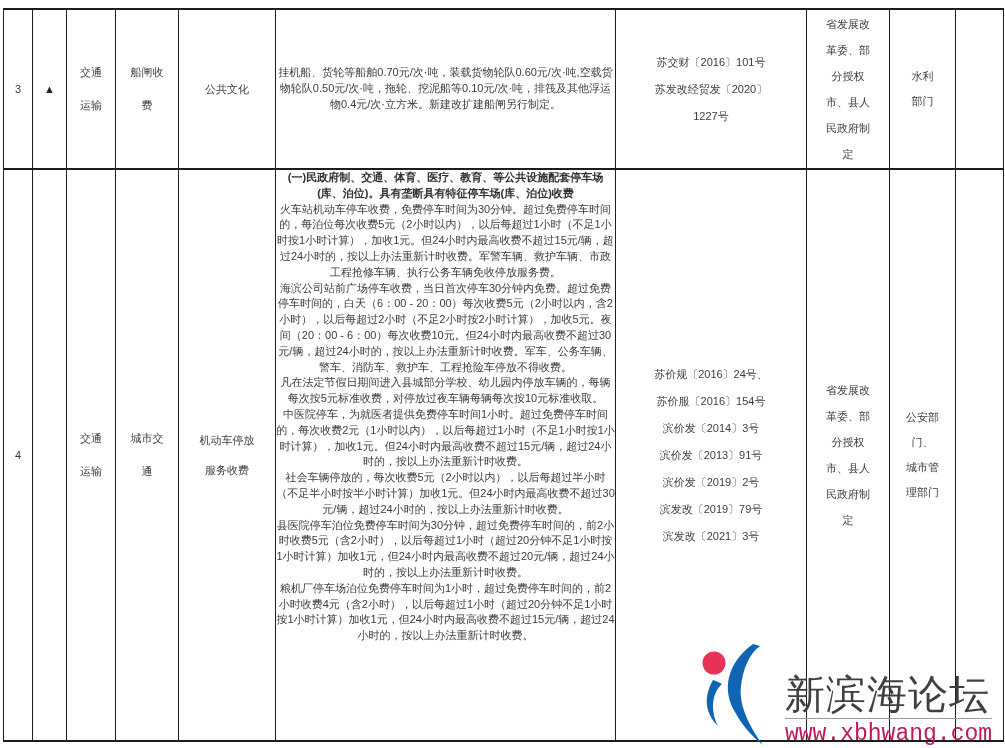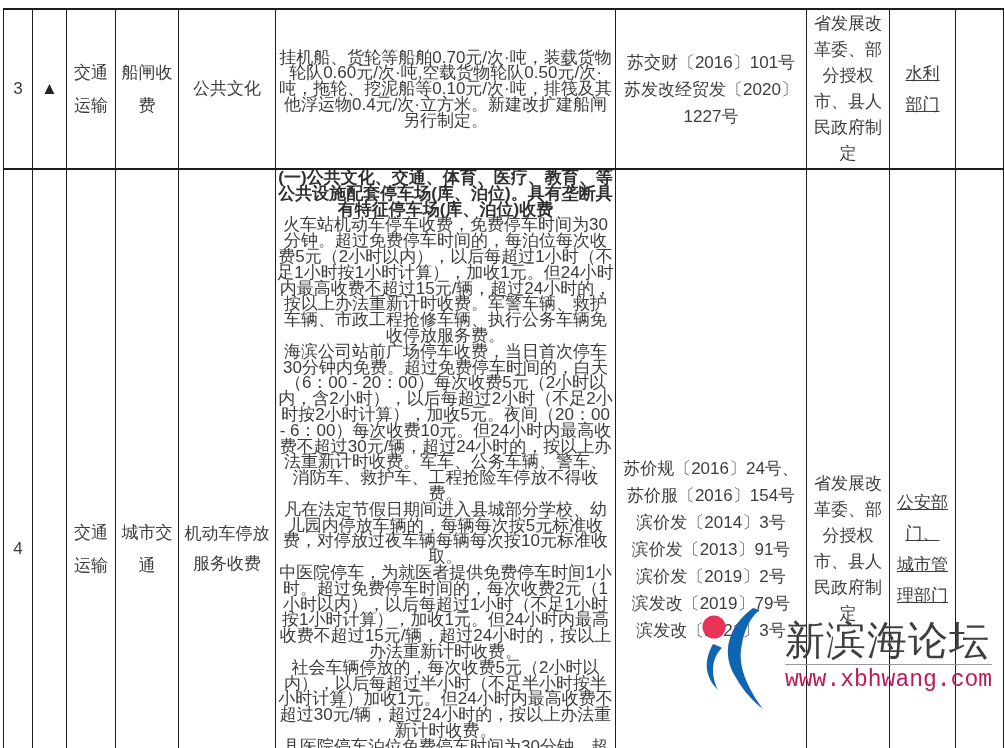--- a/index.html
+++ b/index.html
@@ -8,45 +8,45 @@
     font-family:"Liberation Sans","DejaVu Sans",sans-serif;color:#3d3d3d;
   }
   table.fee{
     position:absolute;left:3px;top:8px;width:1000px;
     border-collapse:collapse;table-layout:fixed;
   }
   table.fee td{
     border:1px solid #1d1d1d;
     text-align:center;vertical-align:middle;
     padding:0;overflow:hidden;
-    font-size:17px;
+    font-size:11px;
   }
   table.fee tr{border-top:2px solid #1d1d1d;border-bottom:2px solid #1d1d1d;}
   tr.r3{height:160px;}
   tr.r4{height:572px;}
   .pre{white-space:pre-line;}
   .num{font-size:14px;}
   .flag{font-size:12px;color:#222;}
   .cat{line-height:33px;}
   .item{line-height:30px;}
   .docs{line-height:27px;}
   .auth{line-height:26px;}
-  .dept{line-height:31px;text-decoration:underline;}
+  .dept{line-height:25px;}
   td.desc{
     text-align:left;padding:2px 4px;
     font-size:12px;line-height:15.8px;color:#3b3b3b;margin-left:47px;
   }
   td.desc.mid{vertical-align:middle;}
   td.desc.top{vertical-align:top;}
   .desc-heading{font-weight:bold;color:#2f2f2f;}
   .desc-body{white-space:pre-line;}
   
   .watermark{
-    position:absolute;left:683px;top:607px;width:320px;height:106px;
-    display:flex;align-items:flex-start;pointer-events:none;
+    position:absolute;left:683px;top:641px;width:320px;height:106px;
+    display:flex;align-items:flex-end;pointer-events:none;
   }
   .wm-icon{flex:0 0 auto;}
   .wm-text{margin-left:2px;margin-top:12px;}
   .wm-title{
     font-size:40px;color:#3f3f3f;letter-spacing:1px;line-height:1.05;
     padding-bottom:3px;border-bottom:1px solid #9a9a9a;white-space:nowrap;
   }
   .wm-url{
     font-family:"Liberation Mono","DejaVu Sans Mono",monospace;
     font-size:23px;color:#be185d;margin-top:2px;white-space:nowrap;
@@ -99,21 +99,21 @@
       <tr class="r4">
         <td class="num">4</td>
         <td class="flag"><span></span></td>
         <td class="pre cat">交通
 运输</td>
         <td class="pre cat">城市交
 通</td>
         <td class="pre item">机动车停放
 服务收费</td>
         <td class="desc top">
-          <div class="desc-heading">(一)公共文化、交通、体育、医疗、教育、等公共设施配套停车场(库、泊位)。具有垄断具有特征停车场(库、泊位)收费</div>
+          <div class="desc-heading">(一)民政府制、交通、体育、医疗、教育、等公共设施配套停车场(库、泊位)。具有垄断具有特征停车场(库、泊位)收费</div>
           <div class="desc-body">火车站机动车停车收费，免费停车时间为30分钟。超过免费停车时间的，每泊位每次收费5元（2小时以内），以后每超过1小时（不足1小时按1小时计算），加收1元。但24小时内最高收费不超过15元/辆，超过24小时的，按以上办法重新计时收费。军警车辆、救护车辆、市政工程抢修车辆、执行公务车辆免收停放服务费。
 海滨公司站前广场停车收费，当日首次停车30分钟内免费。超过免费停车时间的，白天（6：00 - 20：00）每次收费5元（2小时以内，含2小时），以后每超过2小时（不足2小时按2小时计算），加收5元。夜间（20：00 - 6：00）每次收费10元。但24小时内最高收费不超过30元/辆，超过24小时的，按以上办法重新计时收费。军车、公务车辆、警车、消防车、救护车、工程抢险车停放不得收费。
 凡在法定节假日期间进入县城部分学校、幼儿园内停放车辆的，每辆每次按5元标准收费，对停放过夜车辆每辆每次按10元标准收取。
 中医院停车，为就医者提供免费停车时间1小时。超过免费停车时间的，每次收费2元（1小时以内），以后每超过1小时（不足1小时按1小时计算），加收1元。但24小时内最高收费不超过15元/辆，超过24小时的，按以上办法重新计时收费。
 社会车辆停放的，每次收费5元（2小时以内），以后每超过半小时（不足半小时按半小时计算）加收1元。但24小时内最高收费不超过30元/辆，超过24小时的，按以上办法重新计时收费。
 县医院停车泊位免费停车时间为30分钟，超过免费停车时间的，前2小时收费5元（含2小时），以后每超过1小时（超过20分钟不足1小时按1小时计算）加收1元，但24小时内最高收费不超过20元/辆，超过24小时的，按以上办法重新计时收费。
 粮机厂停车场泊位免费停车时间为1小时，超过免费停车时间的，前2小时收费4元（含2小时），以后每超过1小时（超过20分钟不足1小时按1小时计算）加收1元，但24小时内最高收费不超过15元/辆，超过24小时的，按以上办法重新计时收费。</div>
         </td>
         <td class="pre docs">苏价规〔2016〕24号、
 苏价服〔2016〕154号

